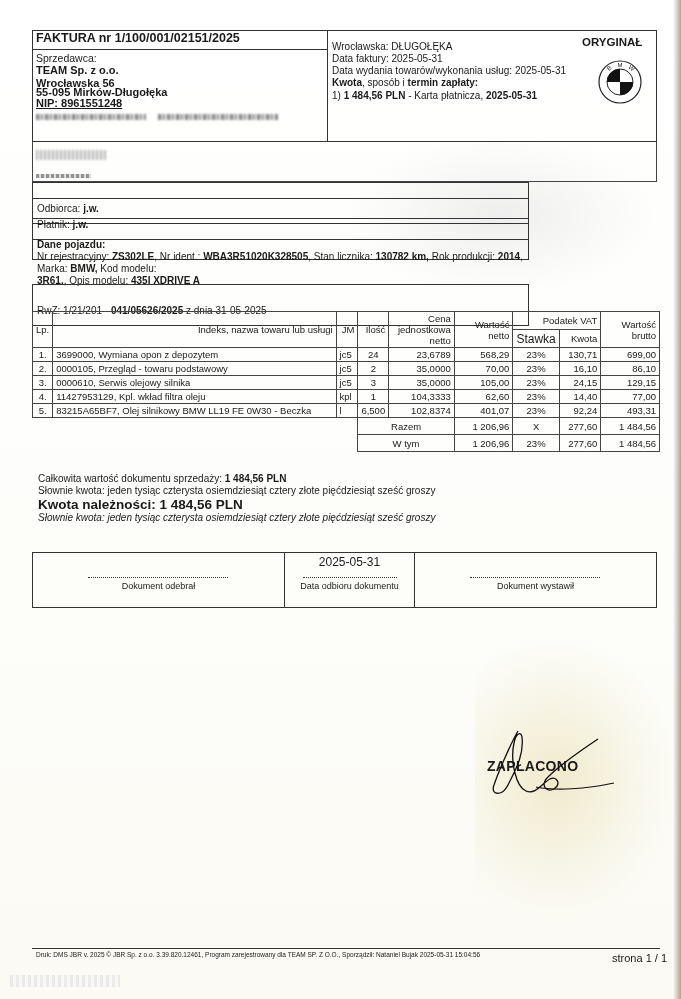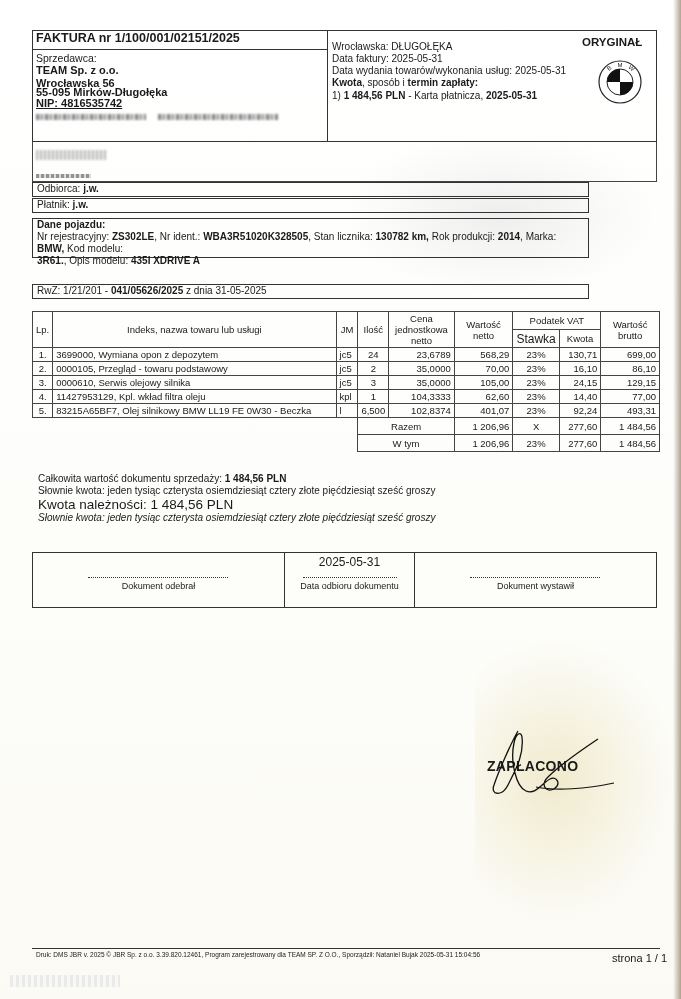--- a/index.html
+++ b/index.html
@@ -32,36 +32,36 @@
   .original { position: absolute; left: 582px; top: 36px; font-size: 11.5px; font-weight: bold; }
   .logo { position: absolute; left: 598px; top: 60px; width: 44px; height: 44px; }
 
   
   .blur-block { position: absolute; left: 32px; top: 142px; width: 625px; height: 40px; border: 1px solid #444; border-top: none; }
   .blur-bits { position: absolute; left: 36px; top: 150px; width: 70px; height: 10px;
           background: repeating-linear-gradient(90deg, #888 0 2px, #eee 2px 4px); filter: blur(1px); opacity: .6; }
   .blur-bits2 { position: absolute; left: 36px; top: 174px; width: 55px; height: 4px;
           background: repeating-linear-gradient(90deg, #666 0 3px, #ccc 3px 5px); filter: blur(.6px); opacity: .7; }
 
-  .row-box { position: absolute; left: 32px; width: 557px; border: 1px solid #333; font-size: 10px; padding: 0 4px; }
+  .row-box { position: absolute; left: 32px; width: 497px; border: 1px solid #333; font-size: 10px; padding: 20px 4px; }
   .row-box b { font-weight: bold; }
 
   
   table.items { position: absolute; left: 32px; top: 311px; width: 628px; border-collapse: collapse; font-size: 9.5px; }
   table.items th, table.items td { border: 1px solid #444; padding: 1px 3px; height: 13px; }
-  table.items th { font-weight: normal; text-align: center; vertical-align: middle; }
+  table.items th { font-weight: normal; text-align: right; vertical-align: middle; }
   table.items td.num { text-align: right; }
   table.items td.ctr { text-align: center; }
   table.items td.nb { border: none; }
   .hdr-row th { height: 12px; }
 
   
   .tot { position: absolute; left: 38px; font-size: 10px; white-space: nowrap; }
   .tot b { font-weight: bold; }
-  .due { position: absolute; left: 38px; top: 497px; font-size: 13.5px; font-weight: normal; }
+  .due { position: absolute; left: 38px; top: 497px; font-size: 13.5px; font-weight: bold; }
   .words-it { font-style: italic; }
 
   
   .sig-box { position: absolute; left: 32px; top: 552px; width: 625px; height: 56px; border: 1px solid #333; }
   .sig-col { position: absolute; top: 0; height: 54px; border-right: 1px solid #333; }
   .sig-date { position: absolute; left: 0; width: 100%; text-align: center; top: 2px; font-size: 12px; }
   .sig-dots { position: absolute; top: 24px; height: 1px; border-top: 1px dotted #333; }
   .sig-lbl { position: absolute; top: 28px; width: 100%; text-align: center; font-size: 9px; }
 
   .stamp { position: absolute; left: 487px; top: 758px; font-size: 14px; font-weight: bold; letter-spacing: 0.3px; }
@@ -81,21 +81,21 @@
   <div class="fold-shade"></div>
   <div class="edge-shadow"></div>
 
   <div class="box hdr-left"></div>
   <div class="inv-title">FAKTURA nr 1/100/001/02151/2025</div>
   <div class="title-line"></div>
   <div class="seller-label">Sprzedawca:</div>
   <div class="seller-line" style="top:64px">TEAM Sp. z o.o.</div>
   <div class="seller-line" style="top:77px">Wrocławska 56</div>
   <div class="seller-line" style="top:90px;top:86px">55-095 Mirków-Długołęka</div>
-  <div class="nip-line">NIP: 4816535742</div>
+  <div class="nip-line">NIP: 8961551248</div>
   <div class="blur-strip" style="left:36px;top:114px;width:110px"></div>
   <div class="blur-strip" style="left:158px;top:114px;width:120px"></div>
 
   <div class="box hdr-right"></div>
   <div class="r-line" style="top:41px">
     <span>Wrocławska: </span><span>DŁUGOŁĘKA</span>
   </div>
   <div class="original">ORYGINAŁ</div>
   <div class="r-line" style="top:53px">
     <span>Data faktury: </span><span>2025-05-31</span>

